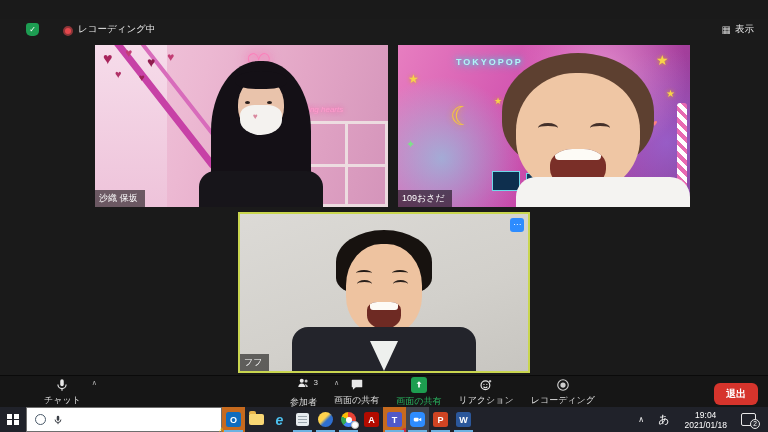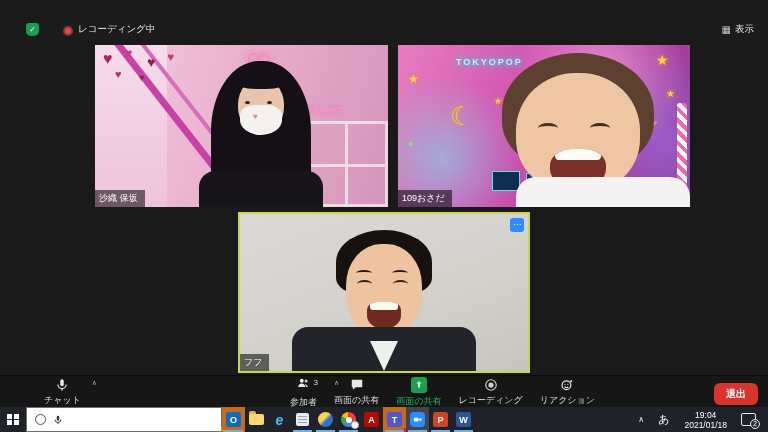--- a/index.html
+++ b/index.html
@@ -315,35 +315,35 @@
       </div>
       <div class="tb-item">
         <span class="share-tile">
           <svg width="10" height="10" viewBox="0 0 24 24" fill="#fff">
               <path d="M12 3l6 6h-4v9h-4V9H6z"></path>
             </svg>
         </span>
         <span class="tb-label green">画面の共有</span>
       </div>
       <div class="tb-item">
-        <svg width="14" height="14" viewBox="0 0 24 24">
-            <circle cx="12" cy="12" r="9" fill="none" stroke="#cfcfcf" stroke-width="2"></circle>
-            <circle cx="12" cy="12" r="4.5" fill="#cfcfcf"></circle>
-          </svg>
-        <span class="tb-label">レコーディング</span>
-      </div>
-      <div class="tb-item">
         <svg width="14" height="14" viewBox="0 0 24 24" fill="none" stroke="#e8e8e8" stroke-width="2">
             <circle cx="11" cy="12.5" r="7.5"></circle>
             <circle cx="8.5" cy="11" r="1" fill="#e8e8e8" stroke="none"></circle>
             <circle cx="13.5" cy="11" r="1" fill="#e8e8e8" stroke="none"></circle>
             <path d="M7.8 14.7c.8 1.3 1.9 2 3.2 2s2.4-.7 3.2-2"></path>
             <path d="M19 3.5v4M17 5.5h4" stroke-width="1.6"></path>
           </svg>
         <span class="tb-label">リアクション</span>
+      </div>
+      <div class="tb-item">
+        <svg width="14" height="14" viewBox="0 0 24 24">
+            <circle cx="12" cy="12" r="9" fill="none" stroke="#cfcfcf" stroke-width="2"></circle>
+            <circle cx="12" cy="12" r="4.5" fill="#cfcfcf"></circle>
+          </svg>
+        <span class="tb-label">レコーディング</span>
       </div>
     </div>
 
     <button class="leave-btn">退出</button>
   </div>
 
   <div class="taskbar">
     <div class="start">
       <span class="winlogo">
           <span></span>

